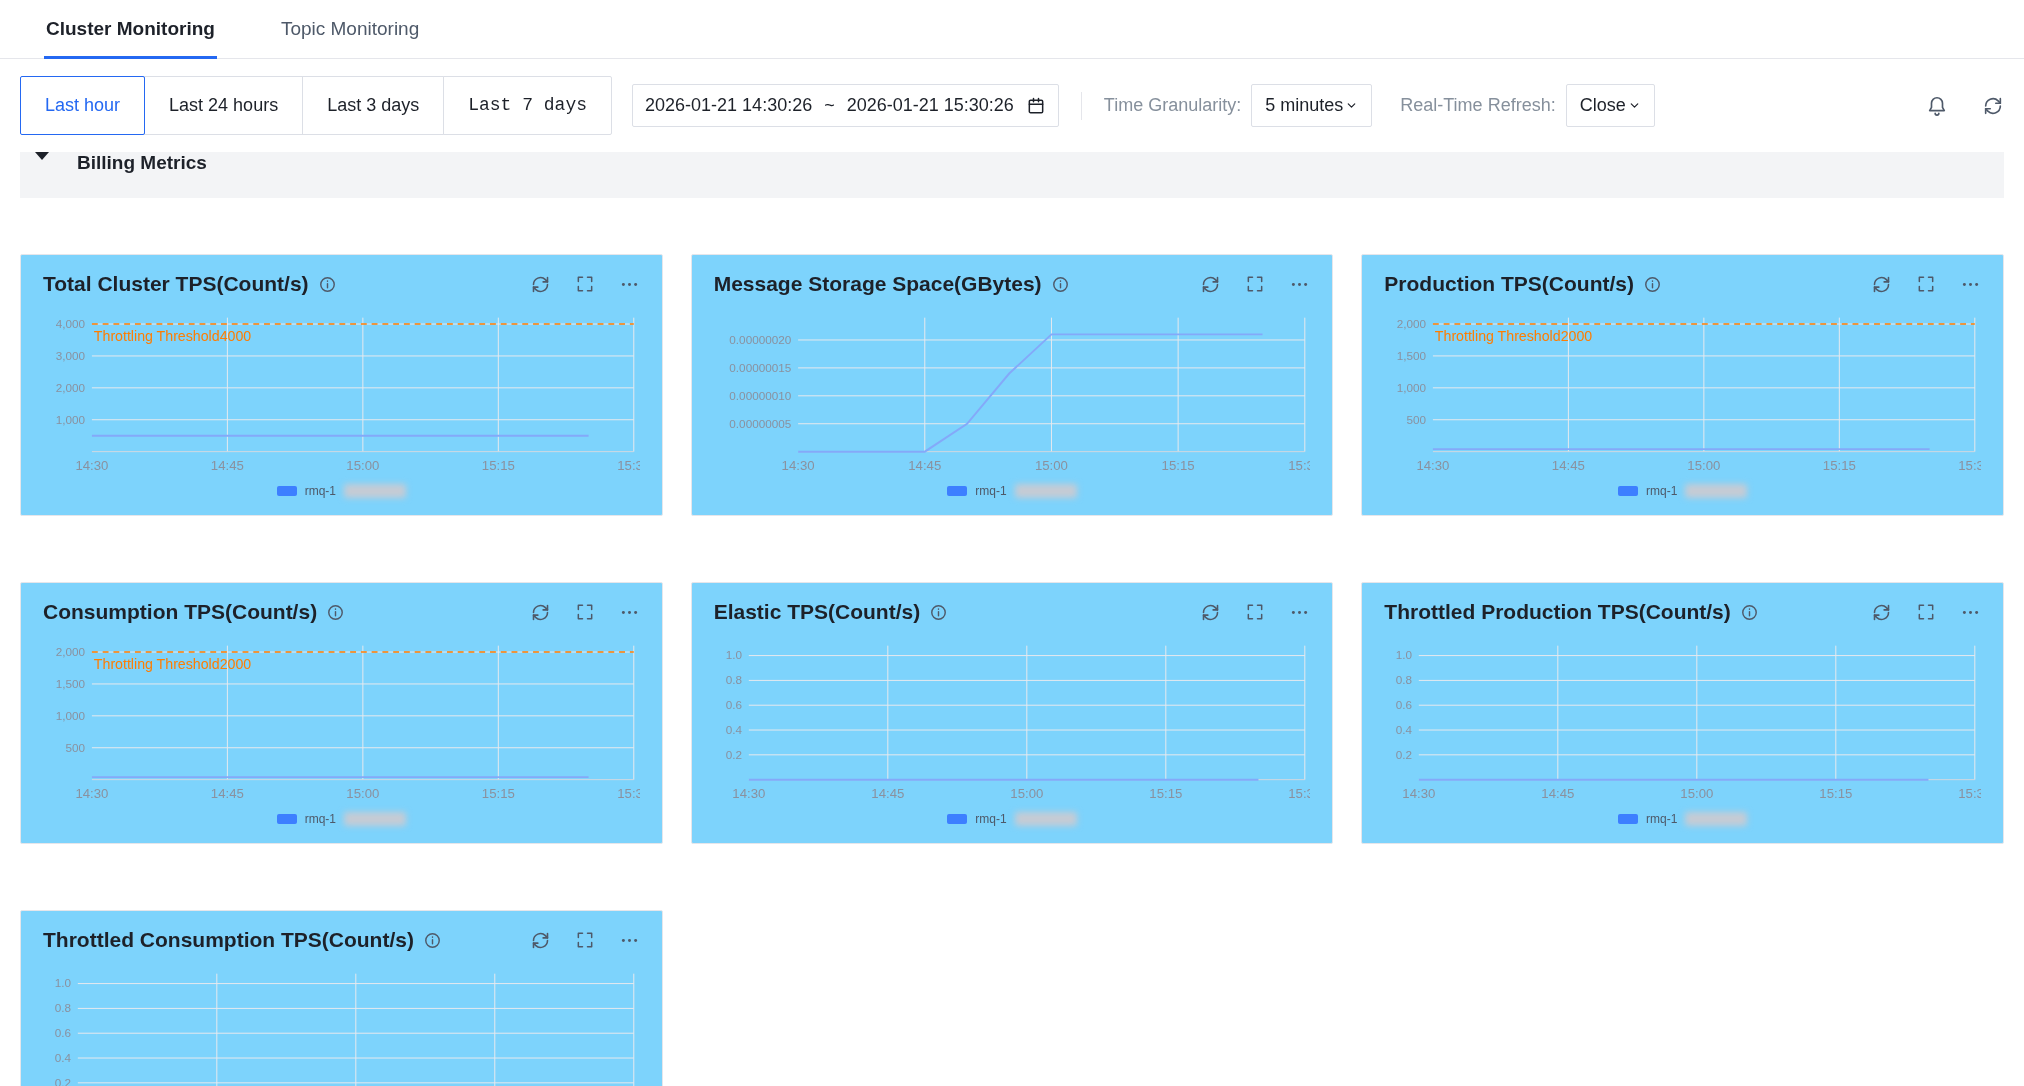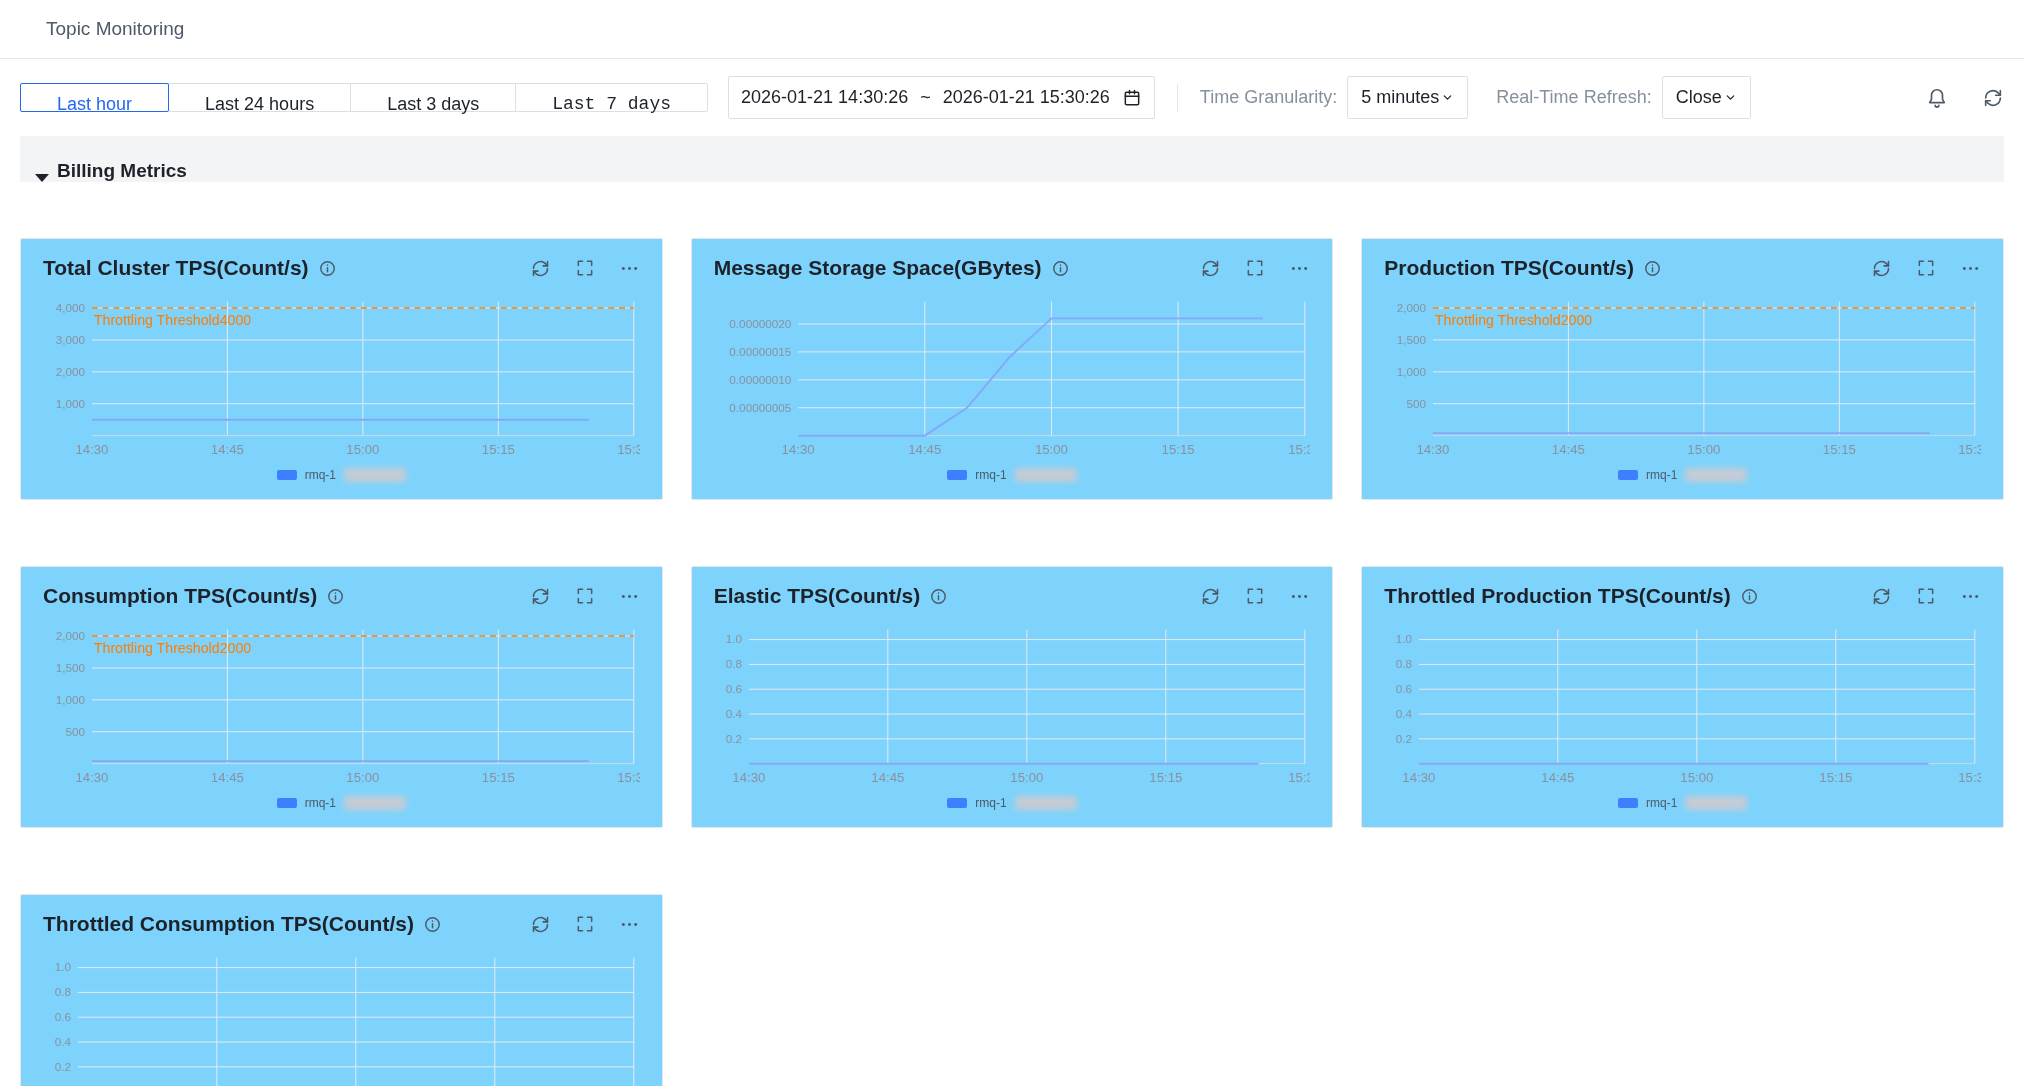--- a/index.html
+++ b/index.html
@@ -21,38 +21,38 @@
     font-family:"Liberation Sans", sans-serif;font-size:18px;overflow:hidden;
   }
   
   .tabs{display:flex;gap:62px;padding:0 44px;border-bottom:1px solid var(--border);}
   .tab{position:relative;padding:18px 2px;font-size:19px;color:#4e5969;cursor:pointer;}
   .tab.active{color:var(--text);font-weight:700;}
   .tab.active::after{content:"";position:absolute;left:0;right:0;bottom:-1px;height:3px;background:var(--accent);}
   
   .toolbar{display:flex;align-items:center;padding:17px 20px;}
   .btn-group{display:flex;margin-right:20px;}
-  .range-btn{border:1px solid #dcdfe6;background:#fff;height:29px;line-height:41px;padding:0 36px;
+  .range-btn{border:1px solid #dcdfe6;background:#fff;height:59px;line-height:41px;padding:0 24px;
     font-size:18px;color:var(--text);margin-left:-1px;cursor:pointer;position:relative;}
   .range-btn:first-child{border-radius:2px 0 0 2px;margin-left:0;}
   .range-btn:last-child{border-radius:0 2px 2px 0;font-family:Liberation Mono, monospace;}
   .range-btn.active{color:var(--accent);border-color:var(--accent);z-index:1;border-radius:2px;}
   .date-box{display:flex;align-items:center;gap:12px;border:1px solid #dcdfe6;border-radius:2px;
     height:43px;padding:0 12px;margin-right:22px;cursor:pointer;background:#fff;}
   .vdiv{width:1px;height:28px;background:var(--border);margin-right:22px;}
   .tlabel{color:var(--muted);margin-right:10px;}
   .select{display:flex;align-items:center;gap:2px;border:1px solid #dcdfe6;border-radius:2px;
     height:43px;padding:0 13px;margin-right:28px;cursor:pointer;background:#fff;}
   .toolbar-right{margin-left:auto;display:flex;align-items:center;gap:34px;color:#4e5969;}
   .icon-btn{cursor:pointer;display:inline-flex;}
   .icon{display:inline-flex;align-items:center;justify-content:center;}
   .icon svg{display:block;}
   
-  .section-bar{margin:0 20px;background:var(--bar-bg);height:46px;display:flex;align-items:flex-end;
-    padding:0 15px;gap:8px;cursor:pointer;}
+  .section-bar{margin:0 20px;background:var(--bar-bg);height:46px;display:flex;align-items:flex-start;
+    padding:0 15px;gap:28px;cursor:pointer;}
   .caret{width:0;height:0;border-left:7px solid transparent;border-right:7px solid transparent;
     border-top:8px solid #1d2129;}
   .section-title{font-weight:700;font-size:19px;}
   
   .grid{margin:16px 20px 20px;display:grid;grid-template-columns:repeat(3,1fr);gap:26px 28px;}
   .card{background:#7dd3fc;border:1px solid var(--border);border-radius:2px;padding:17px 22px 12px;margin-top:40px;}
   .card-head{display:flex;align-items:center;margin-bottom:8px;}
   .card-title{font-size:21px;font-weight:700;}
   .info{margin-left:9px;color:#4e5969;cursor:pointer;}
   .card-actions{margin-left:auto;display:flex;align-items:center;gap:24px;color:#4e5969;}
@@ -61,20 +61,23 @@
   .legend{display:flex;justify-content:center;align-items:center;gap:8px;height:24px;
     font-size:12px;color:#4e5969;cursor:pointer;}
   .legend-marker{width:20px;height:10px;border-radius:2px;background:var(--legend-marker);}
   .redacted{display:inline-block;width:62px;height:14px;background:#c6cbd4;border-radius:2px;
     filter:blur(3px);}
 </style>
 </head>
 <body>
 
 <header class="tabs">
+  <div class="tab active">
+    <span>Cluster Monitoring</span>
+  </div>
   <div class="tab">
     <span>Topic Monitoring</span>
   </div>
 </header>
 
 <div class="toolbar">
   <div class="btn-group">
     <button class="range-btn active">Last hour</button>
     <button class="range-btn">Last 24 hours</button>
     <button class="range-btn">Last 3 days</button>

